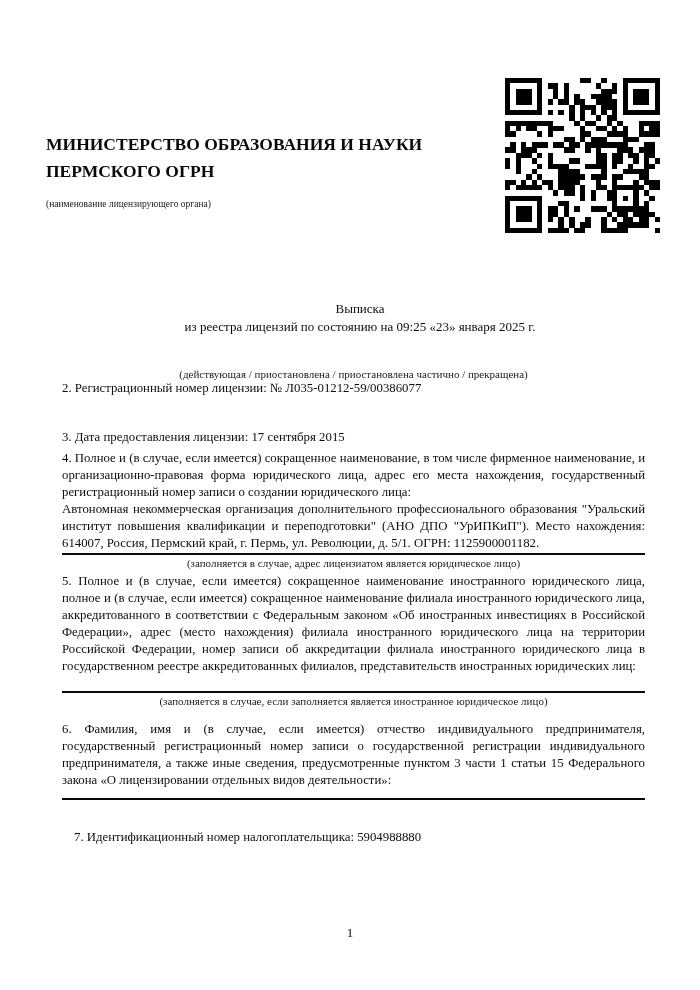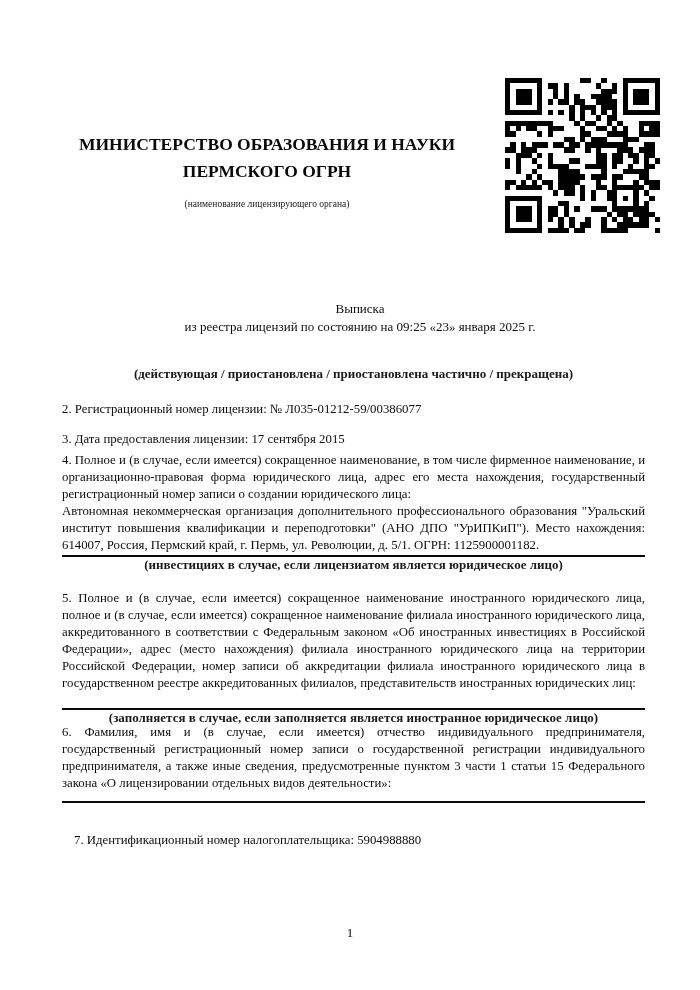--- a/index.html
+++ b/index.html
@@ -6,22 +6,22 @@
   .page{
     position:relative;
     width:700px;height:990px;
     background:#ffffff;
     font-family:"Liberation Serif","DejaVu Serif",serif;
     color:#111111;
     overflow:hidden;
   }
   
   .org-block{
-    position:absolute;left:52px;top:131px;width:430px;
-    text-align:center;
+    position:absolute;left:46px;top:131px;width:430px;
+    text-align:left;
   }
   .org-line{
     font-weight:bold;font-size:17.5px;line-height:27px;color:#0a0a0a;
   }
   .org-caption{
     font-size:9.5px;line-height:12px;margin-top:13px;color:#1a1a1a;
   }
   .qr-box{
     position:absolute;left:505px;top:78px;width:155px;height:162px;
   }
@@ -30,30 +30,30 @@
     position:absolute;left:0;top:300px;width:700px;
     text-align:center;font-size:13px;line-height:18px;color:#0d0d0d;padding-left:10px;
   }
   
   .content{
     position:absolute;left:62px;top:366px;width:583px;
     font-size:12.8px;line-height:17px;color:#0d0d0d;
   }
   .para{text-align:justify;}
   .caption{
-    text-align:center;font-size:13px;line-height:12px;margin-top:2px;color:#1a1a1a;font-weight:bold;
+    text-align:center;font-size:11px;line-height:12px;margin-top:2px;color:#1a1a1a;
   }
   .rule{border:0;border-top:2px solid #0a0a0a;height:0;margin:0;}
-  .item-2{margin-top:21px;}
-  .item-3{margin-top:13px;}
+  .item-2{}
+  .item-3{margin-top:32px;}
   .item-4{margin-top:4px;}
   .item-4 .rule{margin-top:1px;}
-  .item-5{margin-top:19px;}
+  .item-5{margin-top:4px;}
   .item-5 .rule{margin-top:16px;}
-  .item-6{margin-top:0;}
+  .item-6{margin-top:14px;}
   .item-6 .rule{margin-top:9px;}
   .item-7{margin-top:29px;margin-left:12px;}
   .page-number{
     position:absolute;left:0;top:925px;width:700px;
     text-align:center;font-size:13px;color:#0d0d0d;
   }
 </style>
 </head>
 <body>
 
@@ -506,21 +506,21 @@
     </div>
 
     <div class="item item-3">
       <div class="para">3. Дата предоставления лицензии: 17 сентября 2015</div>
     </div>
 
     <div class="item item-4">
       <div class="para">4. Полное и (в случае, если имеется) сокращенное наименование, в том числе фирменное наименование, и организационно-правовая форма юридического лица, адрес его места нахождения, государственный регистрационный номер записи о создании юридического лица:</div>
       <div class="para">Автономная некоммерческая организация дополнительного профессионального образования "Уральский институт повышения квалификации и переподготовки" (АНО ДПО "УрИПКиП"). Место нахождения: 614007, Россия, Пермский край, г. Пермь, ул. Революции, д. 5/1. ОГРН: 1125900001182.</div>
       <hr class="rule">
-      <div class="caption">(инвестициях в случае, если лицензиатом является юридическое лицо)</div>
+      <div class="caption">(заполняется в случае, адрес лицензиатом является юридическое лицо)</div>
     </div>
 
     <div class="item item-5">
       <div class="para">5. Полное и (в случае, если имеется) сокращенное наименование иностранного юридического лица, полное и (в случае, если имеется) сокращенное наименование филиала иностранного юридического лица, аккредитованного в соответствии с Федеральным законом «Об иностранных инвестициях в Российской Федерации», адрес (место нахождения) филиала иностранного юридического лица на территории Российской Федерации, номер записи об аккредитации филиала иностранного юридического лица в государственном реестре аккредитованных филиалов, представительств иностранных юридических лиц:</div>
       <hr class="rule">
       <div class="caption">(заполняется в случае, если заполняется является иностранное юридическое лицо)</div>
     </div>
 
     <div class="item item-6">
       <div class="para">6. Фамилия, имя и (в случае, если имеется) отчество индивидуального предпринимателя, государственный регистрационный номер записи о государственной регистрации индивидуального предпринимателя, а также иные сведения, предусмотренные пунктом 3 части 1 статьи 15 Федерального закона «О лицензировании отдельных видов деятельности»:</div>

